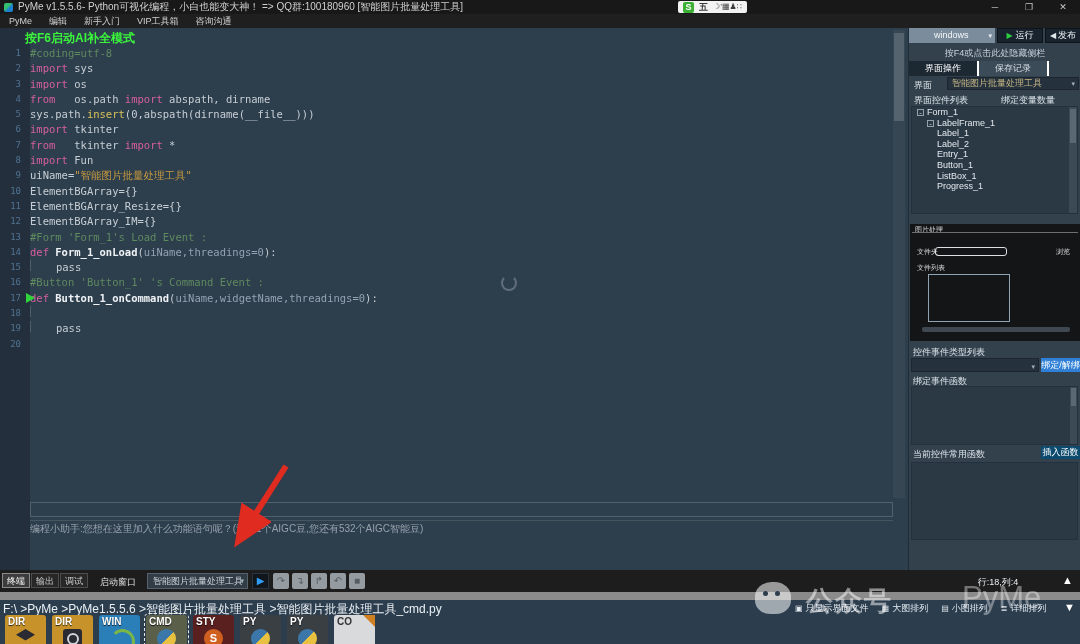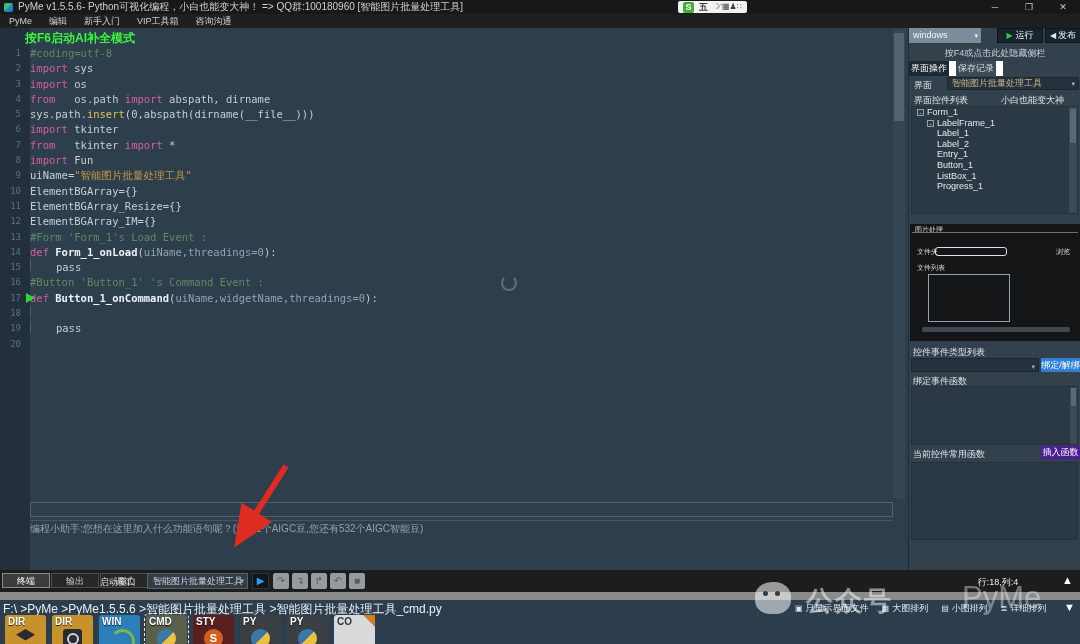--- a/index.html
+++ b/index.html
@@ -47,32 +47,32 @@
   .vthumb{position:absolute;left:1px;top:3px;width:10px;height:88px;background:#55636e;}
   .hscroll{position:absolute;left:30px;top:474px;width:861px;height:13px;border:1px solid #50606c;}
   .prompt-row{position:absolute;left:30px;top:492px;width:863px;height:16px;color:#96a1ac;
               font-size:10px;line-height:16px;border-top:1px solid #46565f;}
   .input-row{position:absolute;left:30px;top:509px;width:863px;height:18px;color:#e9edf0;
              font-size:10.5px;line-height:18px;border-bottom:2px solid #dde2e6;}
 
   
   .sidebar{position:absolute;left:908px;top:28px;width:172px;height:542px;background:#33414d;
            font-size:9px;color:#dde4ea;border-left:1px solid #202c36;box-sizing:border-box;}
-  .env-select{position:absolute;left:0;top:0;width:72px;height:15px;background:#7b8d9c;color:#f4f7f9;
-              line-height:15px;padding-left:4px;box-sizing:border-box;}
+  .env-select{position:absolute;left:0;top:0;width:86px;height:15px;background:#7b8d9c;color:#f4f7f9;
+              line-height:15px;padding-left:25px;box-sizing:border-box;}
   .env-carat{position:absolute;right:3px;bottom:0;font-size:7px;color:#e8eef2;}
   .run-btn{position:absolute;left:88px;top:0;width:46px;height:15px;background:#18232d;border:1px solid #0d141b;
            box-sizing:border-box;display:flex;align-items:center;justify-content:center;gap:3px;color:#eef3f7;}
   .run-play{color:#2ecc40;font-size:8px;}
   .pub-btn{position:absolute;left:136px;top:0;width:36px;height:15px;background:#18232d;border:1px solid #0d141b;
            box-sizing:border-box;display:flex;align-items:center;justify-content:center;gap:2px;color:#eef3f7;}
   .pub-back{color:#dfe6ea;font-size:8px;}
   .hint{position:absolute;left:0;top:19px;width:172px;text-align:center;color:#c9d2da;}
   .stabs{position:absolute;left:0;top:33px;height:15px;display:flex;}
-  .stab{padding:0 2px;line-height:15px;background:#3c4b58;color:#d7dfe6;border-right:7px solid #ffffff;}
+  .stab{padding:0 16px;line-height:15px;background:#3c4b58;color:#d7dfe6;border-right:2px solid #ffffff;}
   .stab.active{background:#1c2832;color:#ffffff;}
   .ui-label{position:absolute;left:5px;top:51px;}
   .ui-combo{position:absolute;left:38px;top:49px;width:132px;height:13px;background:#25313d;
             border:1px solid #1b2630;box-sizing:border-box;color:#c6b683;line-height:11px;padding-left:4px;}
   .combo-carat{position:absolute;right:3px;bottom:0;font-size:7px;color:#9fb0bd;}
   .col-widgets{position:absolute;left:5px;top:66px;}
   .col-vars{position:absolute;left:92px;top:66px;}
   .tree{position:absolute;left:2px;top:78px;width:167px;height:108px;background:#2b3945;
         border:1px solid #223040;box-sizing:border-box;overflow:hidden;}
   .titem{line-height:10.6px;color:#e2e9ef;white-space:nowrap;}
@@ -94,28 +94,28 @@
   .evt-label{position:absolute;left:4px;top:318px;}
   .evt-combo{position:absolute;left:2px;top:330px;width:128px;height:14px;background:#25313d;
              border:1px solid #1b2630;box-sizing:border-box;}
   .bind-btn{position:absolute;left:132px;top:330px;width:39px;height:14px;background:#2f80d6;color:#fff;
             text-align:center;line-height:14px;}
   .bound-label{position:absolute;left:4px;top:347px;}
   .lbox1{position:absolute;left:2px;top:358px;width:167px;height:59px;background:#2b3945;border:1px solid #223040;box-sizing:border-box;}
   .lscroll{position:absolute;right:0;top:0;width:7px;height:100%;background:#3c4a56;}
   .lthumb{position:absolute;left:1px;top:1px;width:5px;height:18px;background:#5a6873;}
   .common-label{position:absolute;left:4px;top:420px;}
-  .insert-btn{position:absolute;left:132px;top:418px;width:39px;height:13px;background:#4c1d95;color:#fff;
+  .insert-btn{position:absolute;left:132px;top:418px;width:39px;height:13px;background:#0c4a6e;color:#fff;
               text-align:center;line-height:13px;}
   .lbox2{position:absolute;left:2px;top:434px;width:167px;height:78px;background:#2b3945;border:1px solid #223040;box-sizing:border-box;}
 
   
   .toolbar{position:absolute;left:0;top:570px;width:1080px;height:22px;background:#1d1d1d;color:#e3e3e3;font-size:9px;}
   .ttabs{position:absolute;left:2px;top:3px;display:flex;gap:1px;}
-  .ttab{width:48px;height:15px;line-height:15px;text-align:center;background:#272727;border:1px solid #4d4d4d;
+  .ttab{width:28px;height:15px;line-height:15px;text-align:center;background:#272727;border:1px solid #4d4d4d;
         box-sizing:border-box;color:#cfcfcf;}
   .ttab.active{background:#3c3c3c;color:#fff;border-color:#8a8a8a;}
   .launch-label{position:absolute;left:100px;top:6px;}
   .launch-combo{position:absolute;left:147px;top:3px;width:101px;height:16px;background:#313c46;
                 border:1px solid #55616c;box-sizing:border-box;color:#ced5db;line-height:14px;padding-left:5px;}
   .play-btn{position:absolute;left:252px;top:3px;width:17px;height:16px;background:#10161c;border:1px solid #2a3440;
             box-sizing:border-box;color:#2f9df5;text-align:center;line-height:14px;font-size:10px;}
   .steps{position:absolute;left:273px;top:3px;display:flex;gap:3px;}
   .step-btn{width:16px;height:16px;background:#a0a7ad;color:#5d6368;border-radius:2px;text-align:center;
             line-height:15px;font-size:10px;opacity:.92;}
@@ -244,21 +244,21 @@
     <div class="stabs" id="sidebar-tabs">
         <span class="stab active">界面操作</span>
         <span class="stab">保存记录</span>
       </div>
     <div class="ui-label">界面</div>
     <div class="ui-combo">
       <span>智能图片批量处理工具</span>
       <span class="combo-carat">▾</span>
     </div>
     <div class="col-widgets">界面控件列表</div>
-    <div class="col-vars">小白也能变大神</div>
+    <div class="col-vars">绑定变量数量</div>
     <div class="tree" id="widget-tree">
       <div class="titem" style="padding-left: 5px;"><span class="tbox">-</span><span>Form_1</span></div>
         <div class="titem" style="padding-left: 15px;"><span class="tbox">-</span><span>LabelFrame_1</span></div>
         <div class="titem" style="padding-left: 25px;"><span>Label_1</span></div>
         <div class="titem" style="padding-left: 25px;"><span>Label_2</span></div>
         <div class="titem" style="padding-left: 25px;"><span>Entry_1</span></div>
         <div class="titem" style="padding-left: 25px;"><span>Button_1</span></div>
         <div class="titem" style="padding-left: 25px;"><span>ListBox_1</span></div>
         <div class="titem" style="padding-left: 25px;"><span>Progress_1</span></div>
         <div class="tree-scroll">

